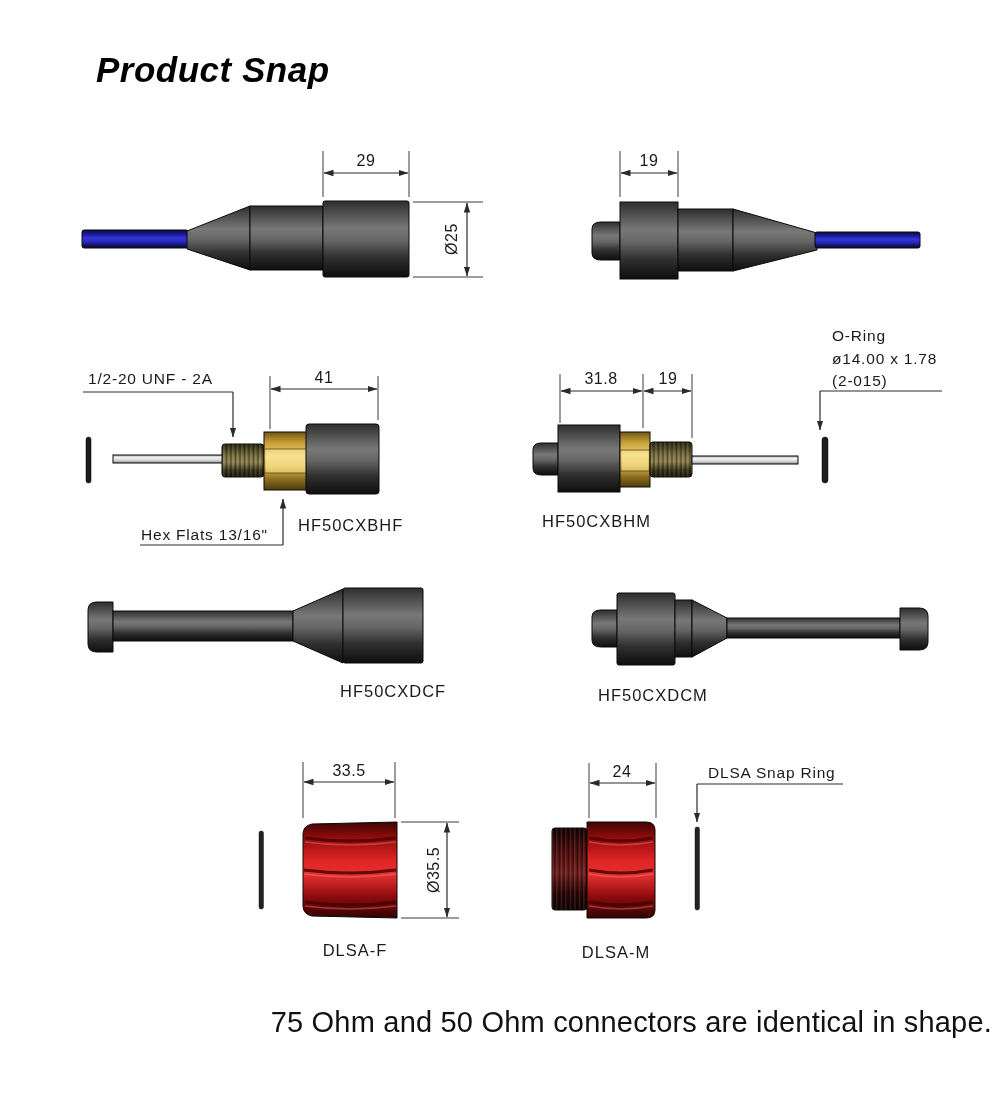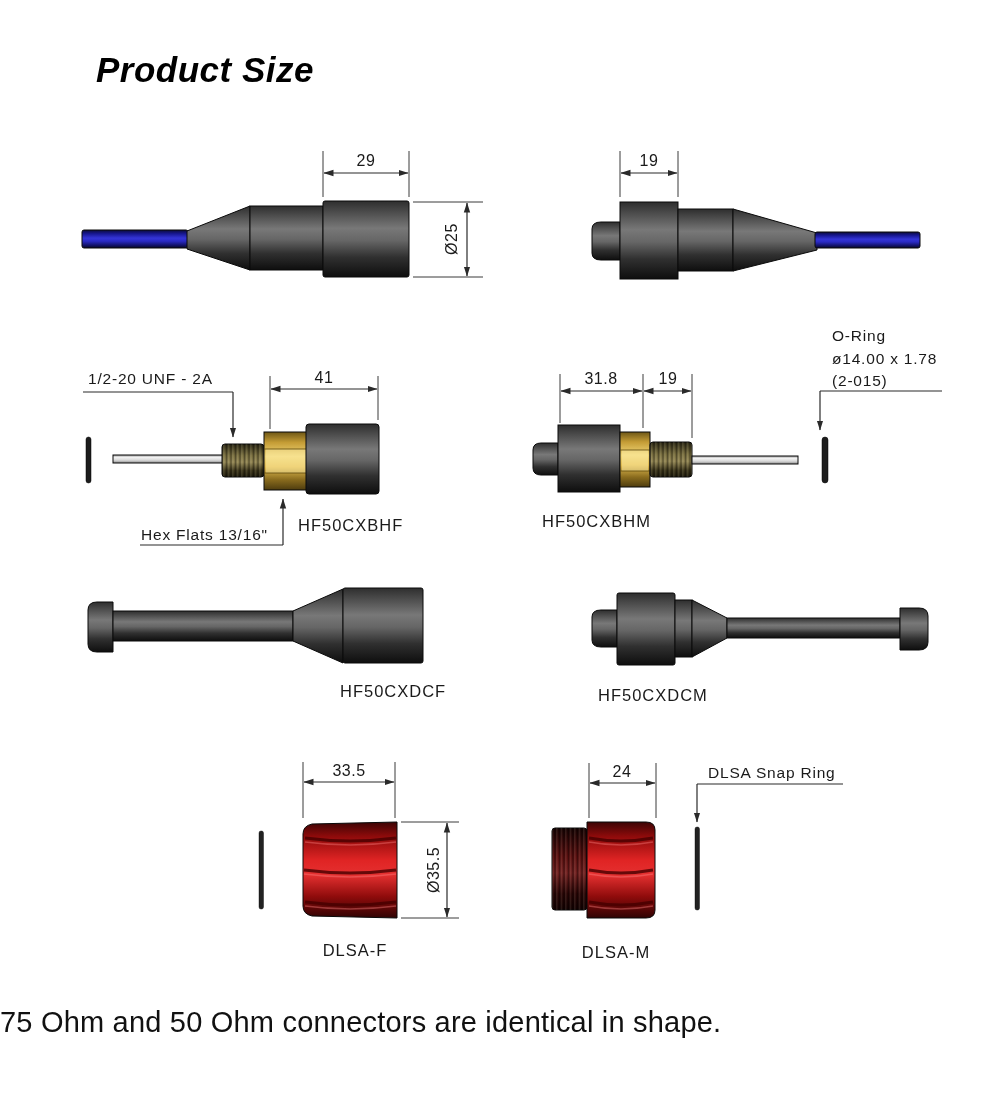--- a/index.html
+++ b/index.html
@@ -6,39 +6,39 @@
   #stage{
     position:relative;width:992px;height:1100px;background:#ffffff;
     font-family:"Liberation Sans",sans-serif;overflow:hidden;
   }
   #title{
     position:absolute;left:96px;top:50px;
     font-size:35px;font-weight:700;font-style:italic;color:#000;
     letter-spacing:.5px;white-space:nowrap;
   }
   #footnote{
-    position:absolute;left:0;top:1006px;width:992px;text-align:left;
+    position:absolute;left:0;top:1006px;width:992px;text-align:right;
     font-size:29px;color:#111;letter-spacing:.2px;white-space:nowrap;
   }
   svg text{
     font-family:"Liberation Sans",sans-serif;fill:#1a1a1a;
   }
   svg .dim{font-size:16px;text-anchor:middle;letter-spacing:.5px;}
   svg .lbl{font-size:15.5px;letter-spacing:.8px;}
   svg .model{font-size:16.5px;letter-spacing:1px;}
   svg .dline{stroke:#2a2a2a;stroke-width:1.2;fill:none;}
   svg .eline{stroke:#3a3a3a;stroke-width:1;fill:none;}
   svg .part{stroke:#0a0a0a;stroke-width:1;}
 </style>
 </head>
 <body>
 
 <div id="stage">
 
-  <div id="title">Product Size</div>
+  <div id="title">Product Snap</div>
 
   <svg width="992" height="1100" viewBox="0 0 992 1100">
     <defs>
       <marker id="arr" viewBox="0 0 10 8" markerWidth="10" markerHeight="8" refX="9.5" refY="4" orient="auto-start-reverse" markerUnits="userSpaceOnUse">
         <path d="M0,0.8 L10,4 L0,7.2 Z" fill="#2a2a2a"></path>
       </marker>
       <linearGradient id="gDark" x1="0" y1="0" x2="0" y2="1">
         <stop offset="0" stop-color="#2e2e2e"></stop>
           <stop offset=".16" stop-color="#4f4f4f"></stop>
         <stop offset=".36" stop-color="#787878"></stop>

